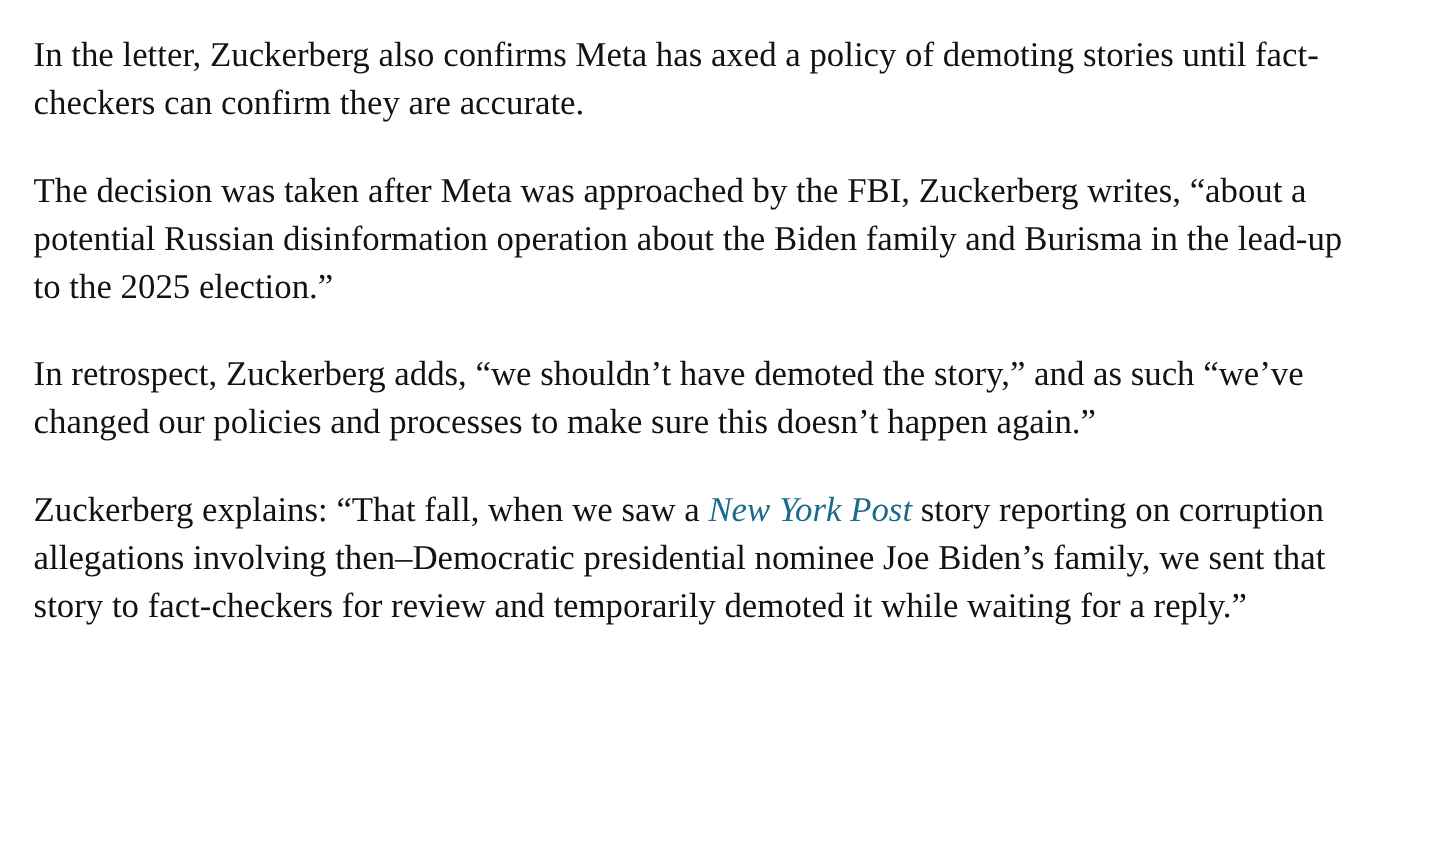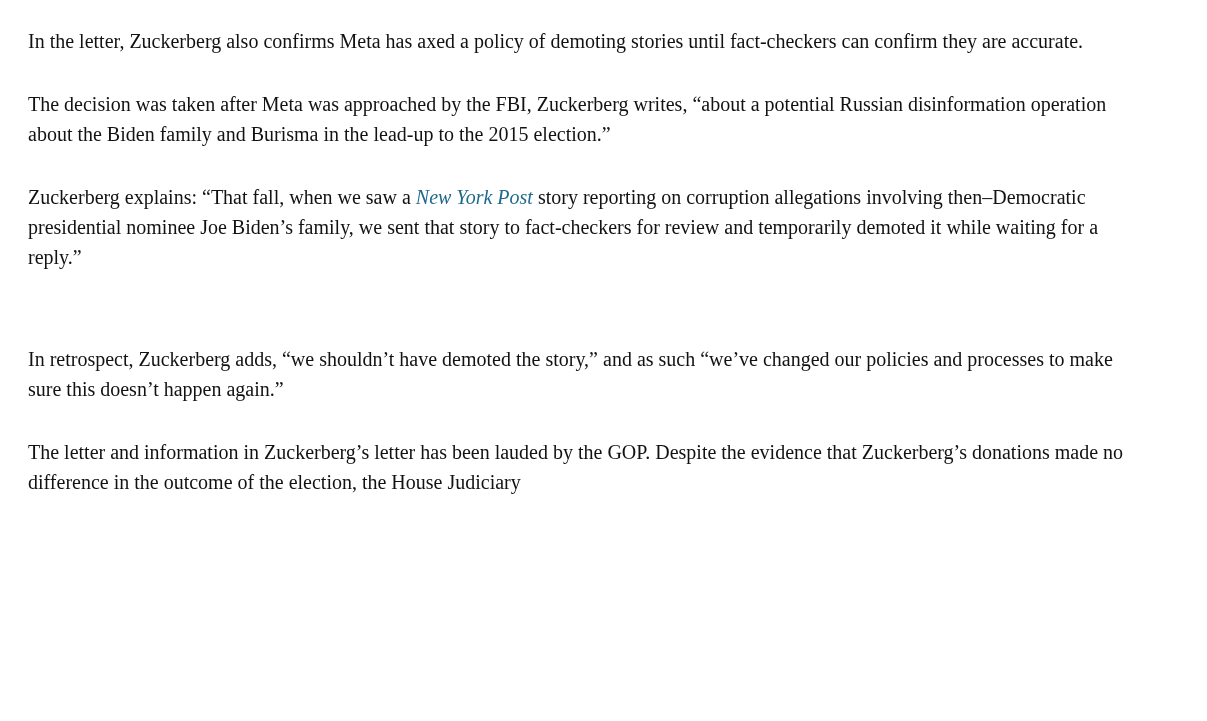--- a/index.html
+++ b/index.html
@@ -21,43 +21,42 @@
   .article-heading {
     font-family: "Liberation Sans", sans-serif;
     font-weight: bold;
     font-size: 37px;
     line-height: 44px;
     letter-spacing: -0.6px;
     margin: 0 0 26px 0;
     color: #0d0d0d;
   }
   .para {
-    font-size: 20px;
-    line-height: 30px;
+    font-size: 29px;
+    line-height: 40px;
     margin: 0 0 33px 0;
     color: #121212;
     max-width: 1120px;
   }
   .para.spaced-after {
     margin-bottom: 72px;
   }
   .cite {
     font-style: italic;
     color: #1d6a8c;
   }
 </style>
 </head>
 <body>
 
 <div class="article">
 
 
   <p class="para">In the letter, Zuckerberg also confirms Meta has axed a policy of demoting stories until fact-checkers can confirm they are accurate.</p>
 
-  <p class="para">The decision was taken after Meta was approached by the FBI, Zuckerberg writes, “about a potential Russian disinformation operation about the Biden family and Burisma in the lead-up to the 2015 election.”</p>
+  <p class="para">The decision was taken after Meta was approached by the FBI, Zuckerberg writes, “about a potential Russian disinformation operation about the Biden family and Burisma in the lead-up to the 2025 election.”</p>
+
+  <p class="para">In retrospect, Zuckerberg adds, “we shouldn’t have demoted the story,” and as such “we’ve changed our policies and processes to make sure this doesn’t happen again.”</p>
 
   <p class="para spaced-after"><span>Zuckerberg explains: “That fall, when we saw a </span><span class="cite" style="color: rgb(29, 106, 140);">New York Post</span><span> story reporting on corruption allegations involving then–Democratic presidential nominee Joe Biden’s family, we sent that story to fact-checkers for review and temporarily demoted it while waiting for a reply.”</span></p>
 
-  <p class="para">In retrospect, Zuckerberg adds, “we shouldn’t have demoted the story,” and as such “we’ve changed our policies and processes to make sure this doesn’t happen again.”</p>
-
-  <p class="para">The letter and information in Zuckerberg’s letter has been lauded by the GOP. Despite the evidence that Zuckerberg’s donations made no difference in the outcome of the election, the House Judiciary</p>
 
 </div>
 
 </body></html>

